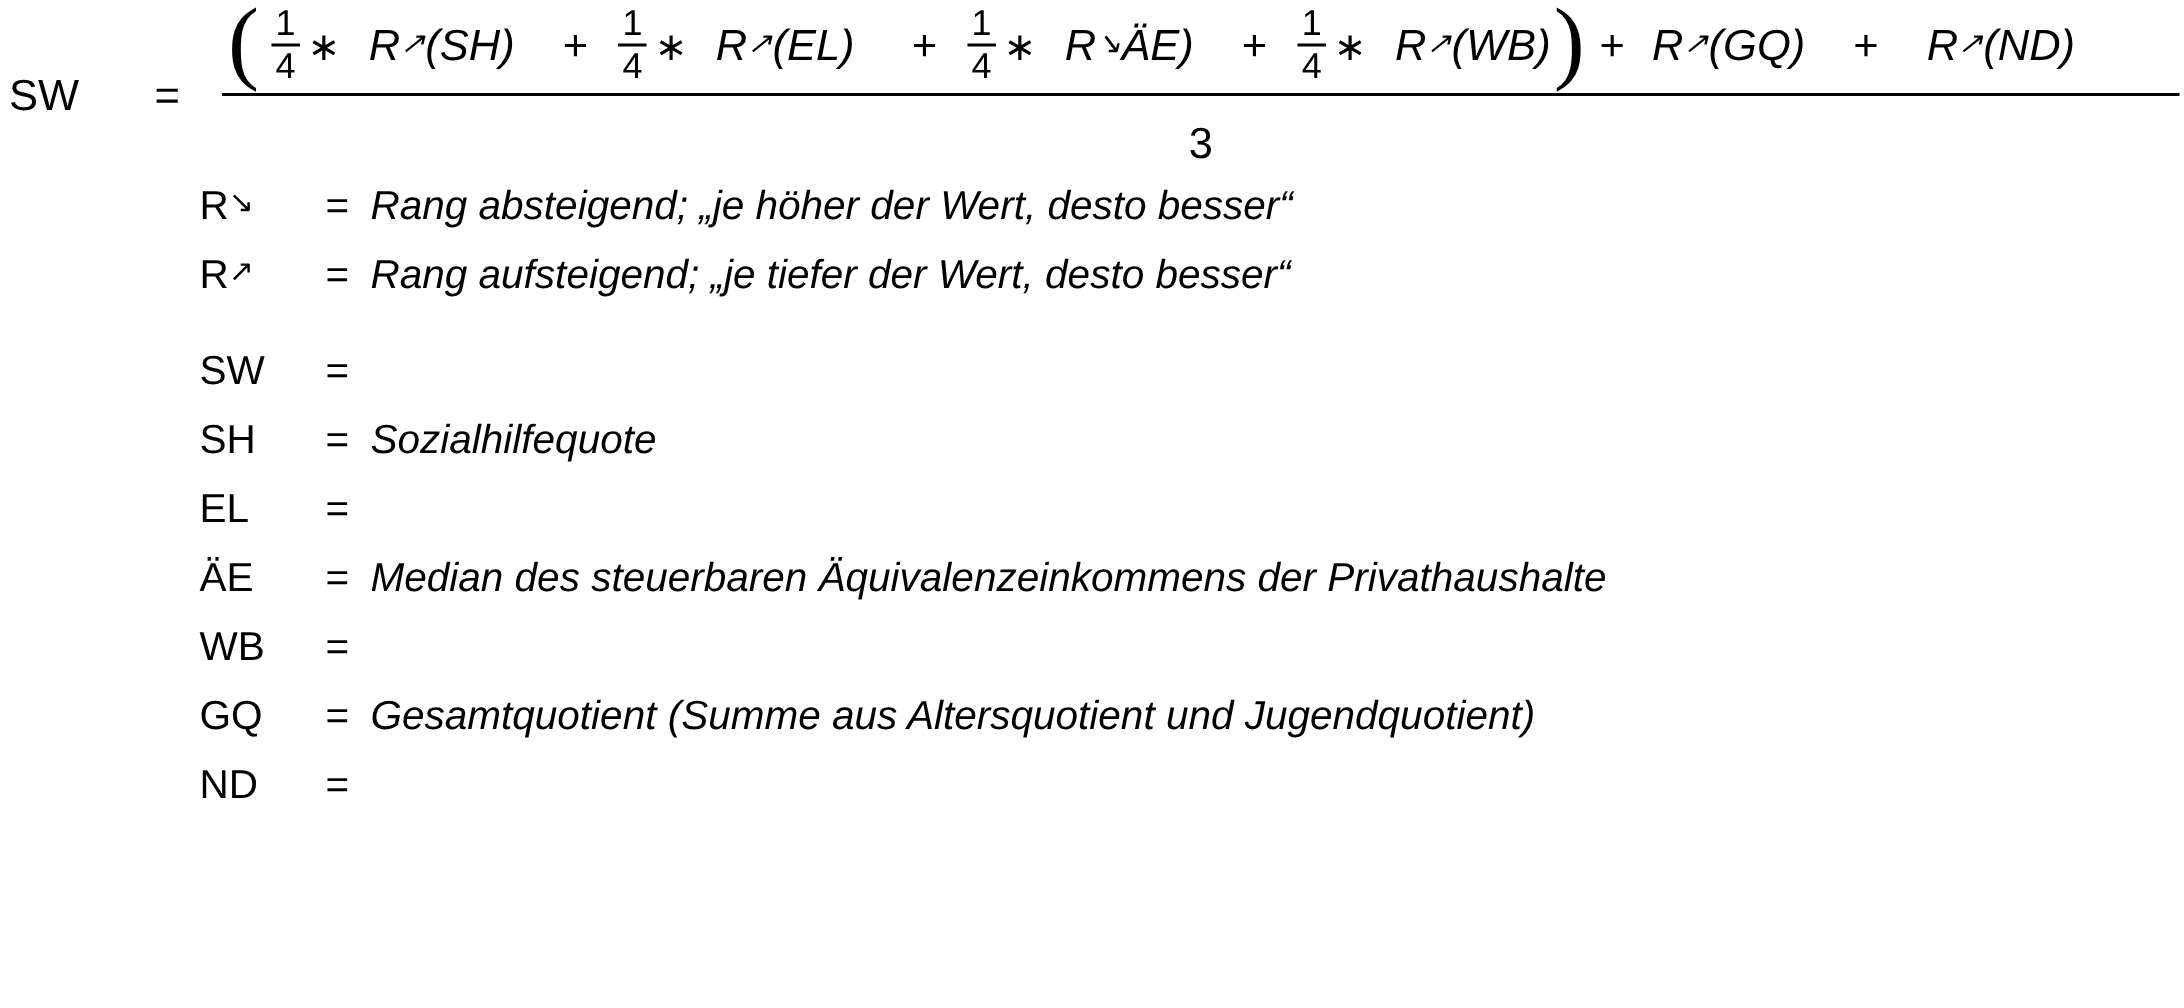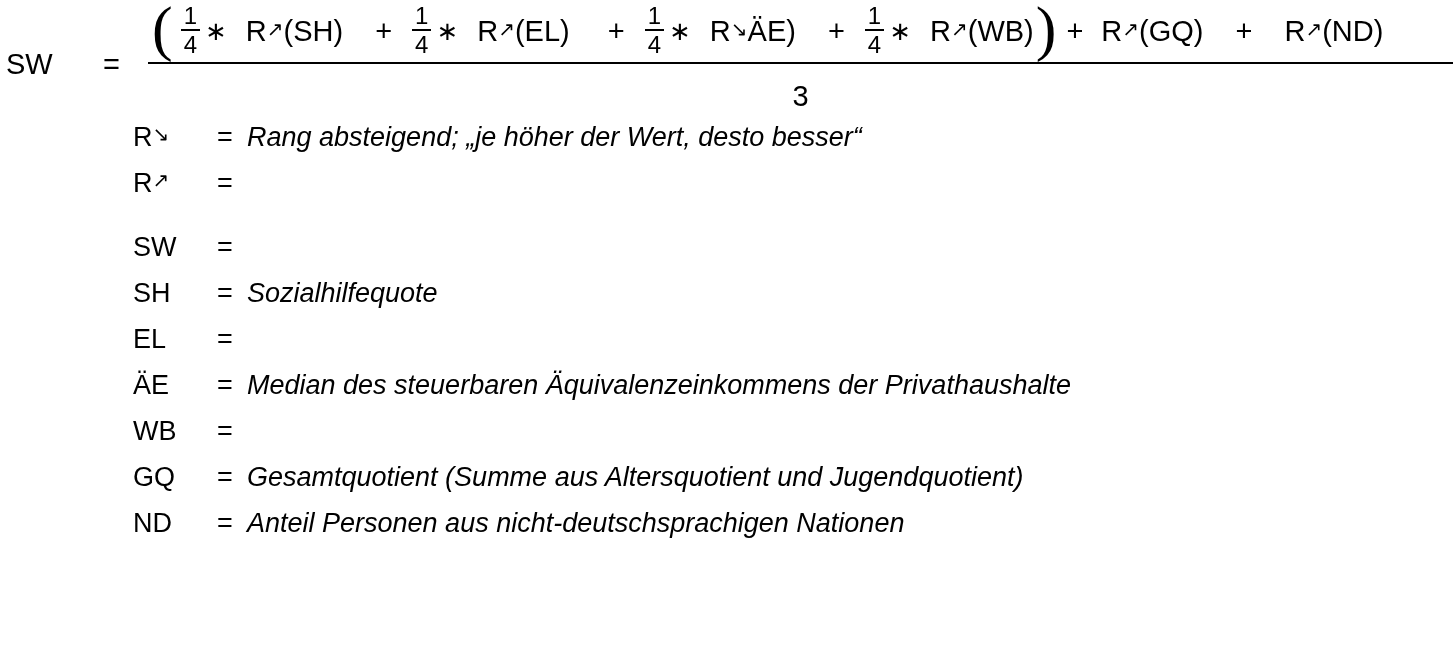--- a/index.html
+++ b/index.html
@@ -102,21 +102,21 @@
   .frac-small .den { padding: 0 3px; }
   .frac-small .fbar {
     height: 2px;
     background: #000;
     width: 100%;
     margin: 1px 0;
   }
 
   .op { margin: 0 4px; }
   .op-star { margin: 0 5px 0 3px; font-size: 26px; }
-  .term { white-space: nowrap; }
+  .term { white-space: nowrap; font-style: italic; }
   .gap-sm { display: inline-block; width: 14px; }
   .gap-md { display: inline-block; width: 28px; }
   .gap-lg { display: inline-block; width: 34px; }
 
   .arrow {
     font-size: 20px;
     position: relative;
     top: -5px;
   }
 
@@ -241,20 +241,21 @@
 
     <div class="legend-row">
       <span class="legend-key"><span>R</span><span class="sup-arrow">↘</span></span>
       <span class="legend-eq">=</span>
       <span class="legend-val">Rang absteigend;  „je höher der Wert, desto besser“</span>
     </div>
 
     <div class="legend-row">
       <span class="legend-key"><span>R</span><span class="sup-arrow">↗</span></span>
       <span class="legend-eq">=</span>
+      <span class="legend-val">Rang aufsteigend;  „je tiefer der Wert, desto besser“</span>
     </div>
 
     <div class="legend-row spacer"></div>
 
     <div class="legend-row">
       <span class="legend-key">SW</span>
       <span class="legend-eq">=</span>
     </div>
 
     <div class="legend-row">
@@ -281,18 +282,17 @@
 
     <div class="legend-row">
       <span class="legend-key">GQ</span>
       <span class="legend-eq">=</span>
       <span class="legend-val">Gesamtquotient (Summe aus Altersquotient und Jugendquotient)</span>
     </div>
 
     <div class="legend-row">
       <span class="legend-key">ND</span>
       <span class="legend-eq">=</span>
-      <span class="legend-val">Anteil Personen aus nicht-deutschsprachigen Nationen</span>
     </div>
 
   </div>
 
 </div>
 
 </body></html>

